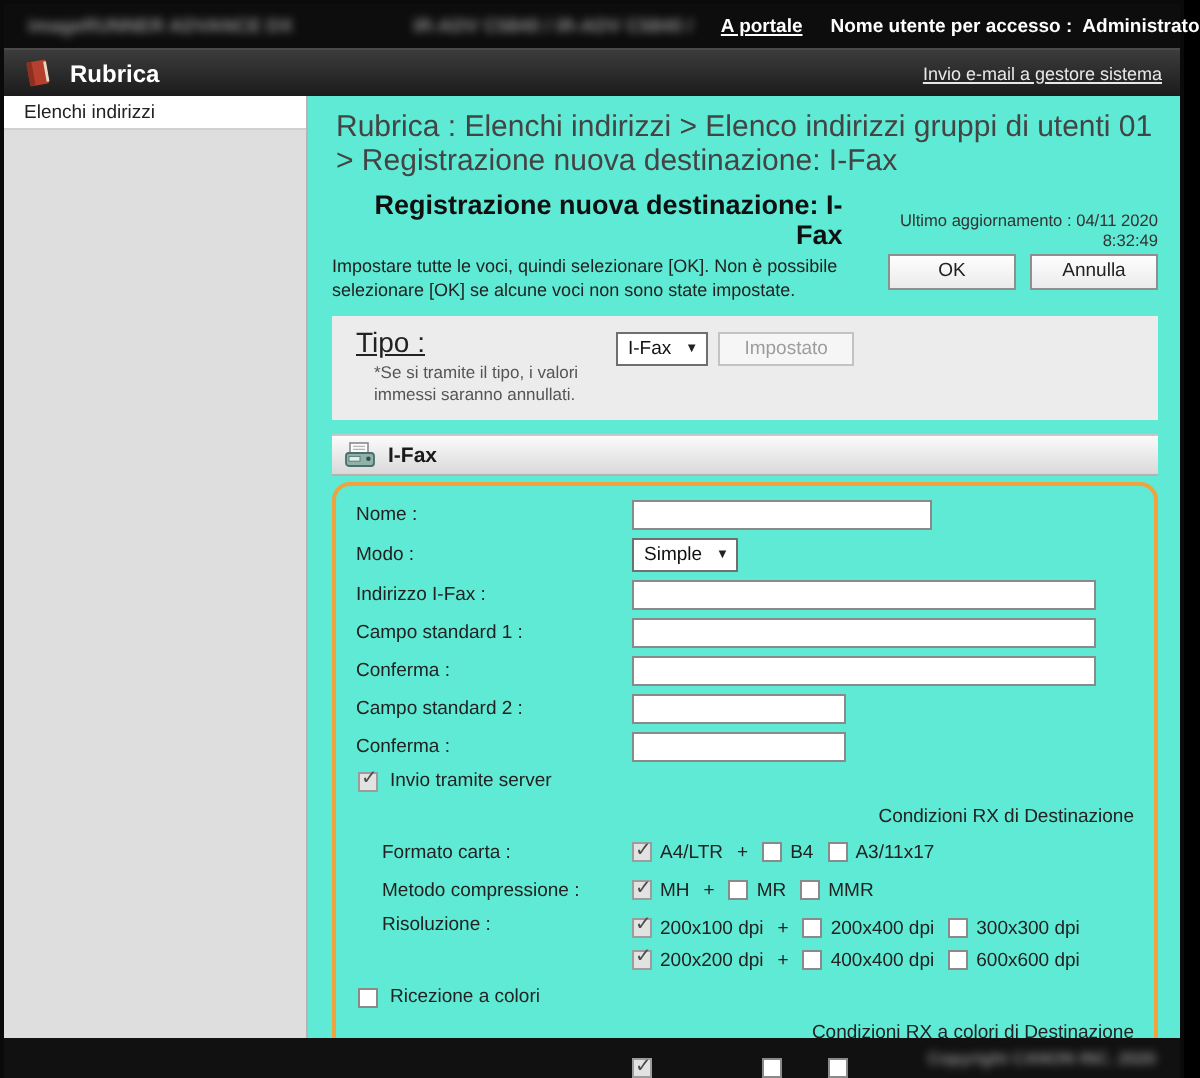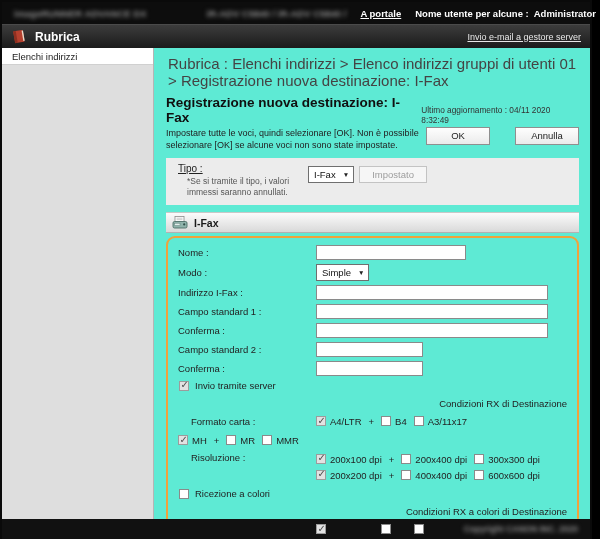--- a/index.html
+++ b/index.html
@@ -24,32 +24,32 @@
   .appbar .maillink { color:#e8e8e8; font-size:9px; text-decoration:underline; cursor:pointer; }
 
   
   .content { flex:1; display:flex; background:#5eead4; min-height:0; }
   .sidebar { width:152px; flex:none; border-right:1px solid #b5b5b5; display:flex; flex-direction:column; }
   .sidebar-item { height:17px; background:#fff; font-size:9.5px; color:#222; padding:3px 0 0 10px; border-bottom:1px solid #d0d0d0; cursor:pointer; }
   .sidebar-rest { flex:1; background:#dedede; }
 
   .main { flex:1; padding:4px 11px 0 12px; display:flex; flex-direction:column; min-width:0; }
   .breadcrumb { font-size:15px; color:#444; margin:3px 0 6px 2px; }
-  .titlerow { display:flex; justify-content:space-between; align-items:flex-end; }
+  .titlerow { display:flex; justify-content:space-between; align-items:flex-end;text-align:right; }
   .pagetitle { font-size:13.5px; font-weight:bold; color:#101010; }
   .lastupdate { font-size:8.3px; color:#333; }
   .instrrow { display:flex; justify-content:space-between; margin-top:2px; }
   .instr { width:330px; font-size:9px; color:#222; line-height:1.35; }
-  .btns { display:flex; gap:25px; align-items:flex-start; }
+  .btns { display:flex; gap:7px; align-items:flex-start; }
   .btn { width:64px; height:18px; background:linear-gradient(#fefefe,#ebebeb); border:1px solid #8f8f8f; font-size:9.5px; color:#222; text-align:center; line-height:16px; cursor:pointer; }
 
   
   .typebox { margin-top:7px; background:#ececec; padding:5px 10px 7px 12px; display:flex; }
   .typeleft { width:130px; flex:none; }
-  .typelabel { font-size:10px; color:#222;text-decoration:underline; }
+  .typelabel { font-size:14px; color:#222;text-decoration:underline; }
   .typenote { font-size:8.5px; color:#555; margin:2px 0 0 9px; width:112px; line-height:1.3; }
   .typeright { display:flex; gap:5px; align-items:flex-start; margin-top:3px; }
   .select { display:inline-flex; align-items:center; border:1px solid #6f6f6f; background:#fff; height:17px; font-size:9.5px; color:#111; cursor:pointer; }
   .select .val { padding:0 5px; }
   .select .arr { font-size:6.5px; color:#222; padding:0 4px 0 2px; }
   .btn-disabled { width:68px; height:17px; border:1px solid #c3c3c3; background:#f6f6f6; color:#9d9d9d; font-size:9.5px; text-align:center; line-height:15px; }
 
   
   .sectionbar { margin-top:7px; height:21px; background:linear-gradient(#fbfbfb,#d9d9d9); border-top:1px solid #c8c8c8; border-bottom:1px solid #b2b2b2; display:flex; align-items:center; padding:0 6px; gap:5px; flex:none; }
   .sectiontitle { font-size:10.5px; font-weight:bold; color:#1a1a1a; }
@@ -78,38 +78,38 @@
 </head>
 <body>
 
 <div class="frame">
 
   <div class="topbar">
     <span class="blurred device1">imageRUNNER ADVANCE DX</span>
     <span class="blurred device2">iR-ADV C5840 / iR-ADV C5840 /</span>
     <span class="spacer"></span>
     <span class="toplink">A portale</span>
-    <span class="toptext">Nome utente per alcune :</span>
+    <span class="toptext">Nome utente per accesso :</span>
     <span class="topuser">Administrator</span>
 
   </div>
 
   <div class="appbar">
     <span style="display:inline-flex;">
       <svg width="17" height="17" viewBox="0 0 17 17">
         <g transform="rotate(-10 8 9)">
           <rect x="3.2" y="2.5" width="9.6" height="12" rx="0.8" fill="#b5402e"></rect>
           <rect x="3.2" y="2.5" width="2.6" height="12" rx="0.8" fill="#8e2f20"></rect>
           <rect x="11.6" y="3.4" width="1.4" height="10.2" fill="#ead9c8"></rect>
         </g>
       </svg>
     </span>
     <span class="title">Rubrica</span>
     <span class="spacer"></span>
-    <span class="maillink">Invio e-mail a gestore server</span>
+    <span class="maillink">Invio e-mail a gestore sistema</span>
   </div>
 
   <div class="content">
 
     <div class="sidebar">
       <div class="sidebar-item">Elenchi indirizzi</div>
       <div class="sidebar-rest"></div>
     </div>
 
     <div class="main">
@@ -215,20 +215,21 @@
               <span class="cb"></span>
               <span>B4</span>
             </span>
           <span class="opt">
               <span class="cb"></span>
               <span>A3/11x17</span>
             </span>
         </div>
 
         <div class="frow sub">
+          <div class="flabel">Metodo compressione :</div>
           <span class="opt">
               <span class="cb checked"></span>
               <span>MH</span>
             </span>
           <span class="plus">+</span>
           <span class="opt">
               <span class="cb"></span>
               <span>MR</span>
             </span>
           <span class="opt">

